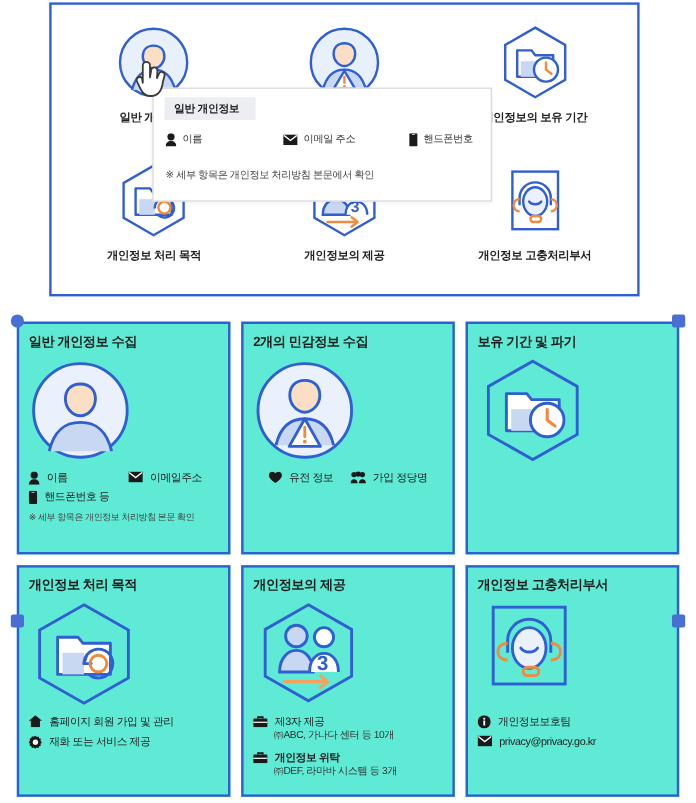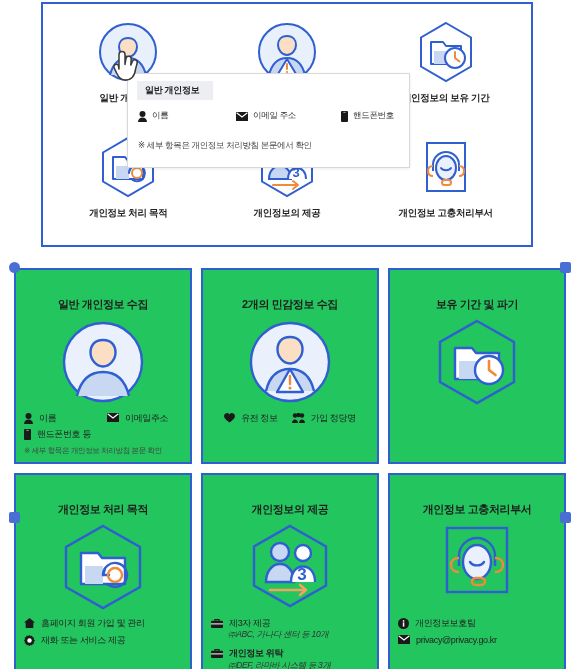--- a/index.html
+++ b/index.html
@@ -126,27 +126,27 @@
     top: 268px;
     width: 552px;
     height: 396px;
     display: grid;
     grid-template-columns: 1fr 1fr 1fr;
     grid-template-rows: 1fr 1fr;
     gap: 9px 9px;
   }
   .card {
     border: 2px solid #2f5fd0;
-    background: #22c55e;
+    background: #5eead4;
     box-sizing: border-box;
     position: relative;
     display: flex;
     flex-direction: column;
-    align-items: center;
-    padding: 27px 8px 6px 8px;
+    align-items: flex-start;
+    padding: 7px 8px 6px 8px;
   }
   .card-title {
     font-size: 11px;
     font-weight: bold;
     color: #1d1d1d;
     letter-spacing: -0.4px;
     text-align: center;
     white-space: nowrap;
   }
   .card-ico {
@@ -173,40 +173,38 @@
     letter-spacing: -0.35px;
     line-height: 1.35;
     margin-bottom: 5px;
   }
   .li .glyph { margin-top: 1px; }
   .li-sub {
     font-size: 8.5px;
     color: #333;
     letter-spacing: -0.35px;
     margin: -3px 0 6px 17px;
-    font-style: italic;
   }
   .note {
     font-size: 7.5px;
     color: #444;
     letter-spacing: -0.35px;
     margin-top: 1px;
   }
   .row2 {
     display: flex;
     width: 100%;
     gap: 4px;
   }
   .row2 .li { margin-bottom: 4px; }
   .centered-row {
     display: flex;
     justify-content: center;
     gap: 14px;
     width: 100%;
-    font-family: Liberation Serif, serif;
   }
   .centered-row .li { margin-bottom: 0; }
 
   
   .marker {
     position: absolute;
     width: 11px;
     height: 11px;
     background: #4a6fd4;
     z-index: 30;

